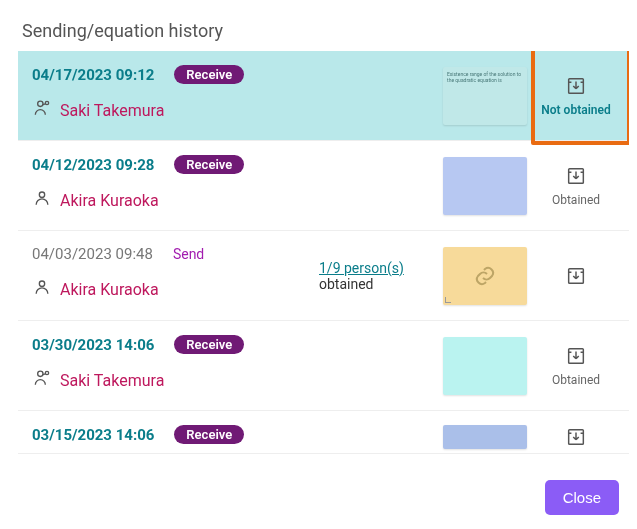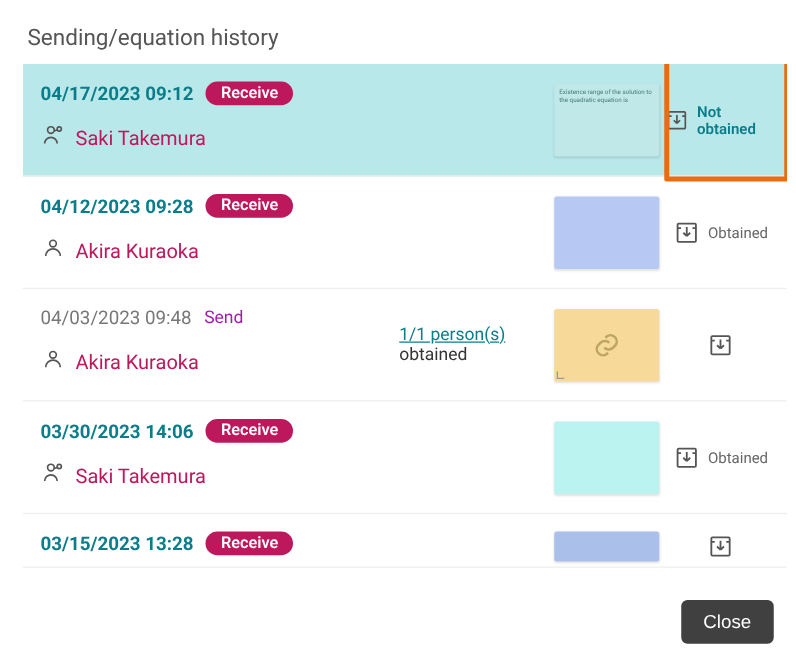--- a/index.html
+++ b/index.html
@@ -45,30 +45,30 @@
   .meta {
     flex: 1 1 auto;
     display: flex;
     flex-direction: column;
     gap: 14px;
     min-width: 0;
   }
   .line1 {
     display: flex;
     align-items: center;
-    gap: 10px;
+    gap: 20px;
   }
   .ts {
     font-weight: 700;
     font-size: 15px;
     color: #0a7d8a;
   }
   .ts.muted { color: #777; font-weight: 400; }
   .badge {
-    background: #be185d;
+    background: #701a75;
     color: #fff;
     border-radius: 12px;
     padding: 2px 12px;
     font-size: 13px;
     font-weight: 600;
   }
   .send-label {
     color: #a21caf;
     font-size: 14px;
   }
@@ -113,20 +113,21 @@
   .thumb.cyan { background: #baf3f0; }
   .thumb.blue2 { background: #aabfe9; }
   .thumb.yellow svg { width: 24px; height: 24px; stroke: #bda566; fill:none; stroke-width:2; }
   .thumb .resize-corner {
     position: absolute; left:2px; bottom:2px; width:6px; height:6px;
     border-left: 1px solid #999; border-bottom: 1px solid #999;
   }
   .action {
     width: 90px;
     display: flex;
+    flex-direction: column;
     align-items: center;
     justify-content: center;
     gap: 6px;
   }
   .action .icon { width: 22px; height: 22px; }
   .action .label {
     font-size: 12px;
     color: #666;
   }
   .action .label.not { color: #0a7d8a; font-weight: 600; }
@@ -137,21 +138,21 @@
     pointer-events: none;
     top: -4px; right: -2px;
     width: 100px; height: 98px;
   }
   .footer {
     position: absolute;
     right: 18px;
     bottom: 14px;
   }
   .close-btn {
-    background: #404040;
+    background: #8b5cf6;
     color: #fff;
     border: none;
     border-radius: 5px;
     padding: 9px 18px;
     font-size: 15px;
     cursor: pointer;
   }
   svg.stroke { fill:none; stroke:#555; stroke-width:1.6; }
 </style>
 </head>
@@ -230,21 +231,21 @@
           <span>
             <svg class="stroke" width="20" height="20" viewBox="0 0 24 24">
                 <circle cx="12" cy="8" r="3.2"></circle>
                 <path d="M5 20c0-3.8 3.2-7 7-7s7 3.2 7 7"></path>
               </svg>
           </span>
           <span>Akira Kuraoka</span>
         </div>
       </div>
       <div class="mid">
-        <span class="obtained-link">1/1 person(s)</span>
+        <span class="obtained-link">1/9 person(s)</span>
         <span>obtained</span>
       </div>
       <div class="thumb yellow">
         <svg viewBox="0 0 24 24">
             <path d="M10 14a5 5 0 0 0 7 0l2-2a5 5 0 0 0-7-7l-1 1"></path>
             <path d="M14 10a5 5 0 0 0-7 0l-2 2a5 5 0 0 0 7 7l1-1"></path>
           </svg>
         <div class="resize-corner"></div>
       </div>
       <div class="action">
@@ -282,21 +283,21 @@
             <path d="M12 7v8m0 0l-3-3m3 3l3-3"></path>
             <path d="M4 8h3M17 8h3"></path>
           </svg>
         <span class="label">Obtained</span>
       </div>
     </div>
 
     <div class="row" style="min-height:40px; padding-bottom:4px;">
       <div class="meta">
         <div class="line1">
-          <span class="ts">03/15/2023 13:28</span>
+          <span class="ts">03/15/2023 14:06</span>
           <span class="badge">Receive</span>
         </div>
       </div>
       <div class="mid"></div>
       <div class="thumb blue2" style="height:24px;"></div>
       <div class="action">
         <svg class="icon stroke" viewBox="0 0 24 24">
             <rect x="4" y="4" width="16" height="16" rx="1"></rect>
             <path d="M12 7v8m0 0l-3-3m3 3l3-3"></path>
             <path d="M4 8h3M17 8h3"></path>

